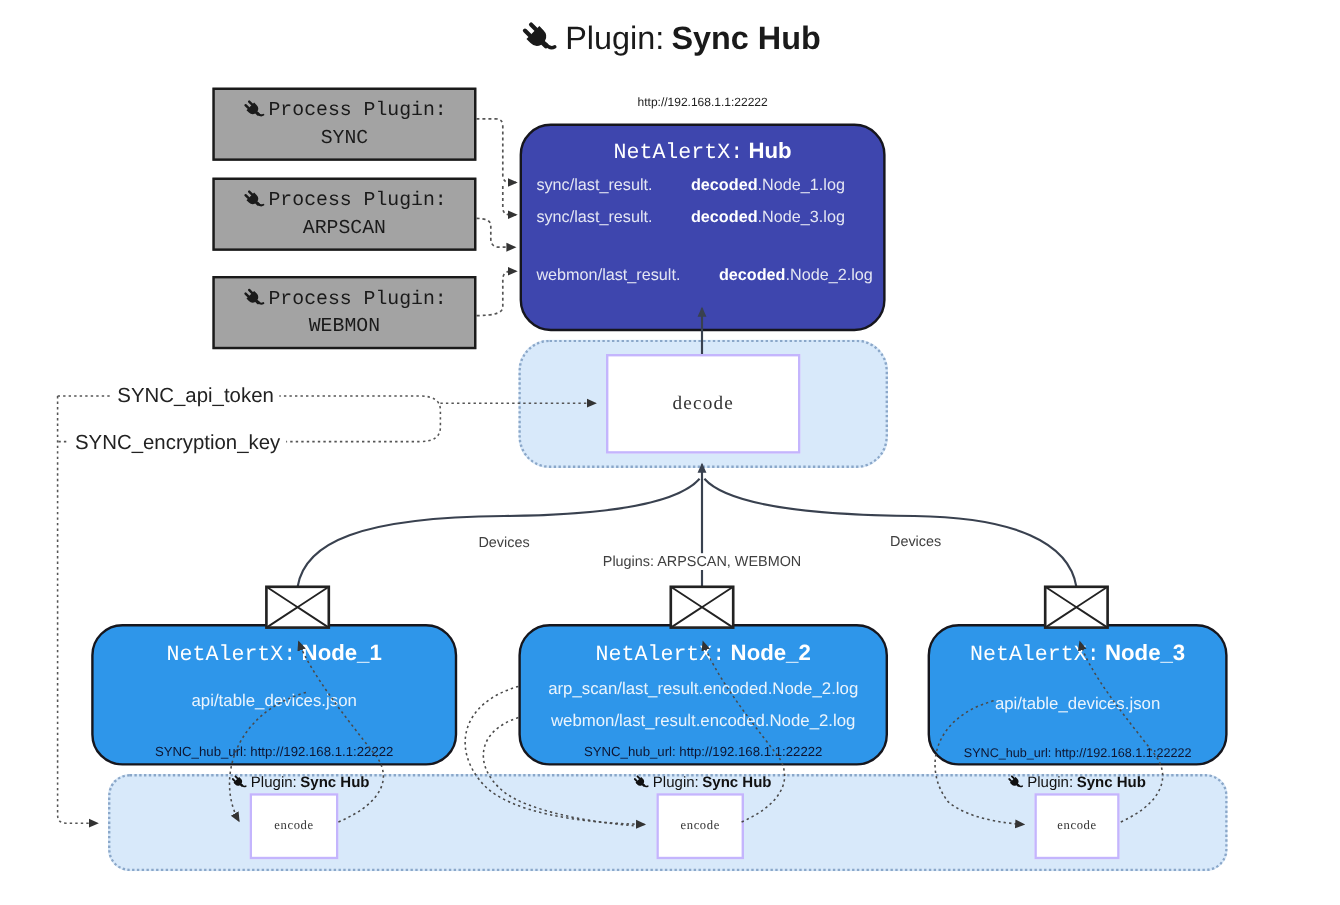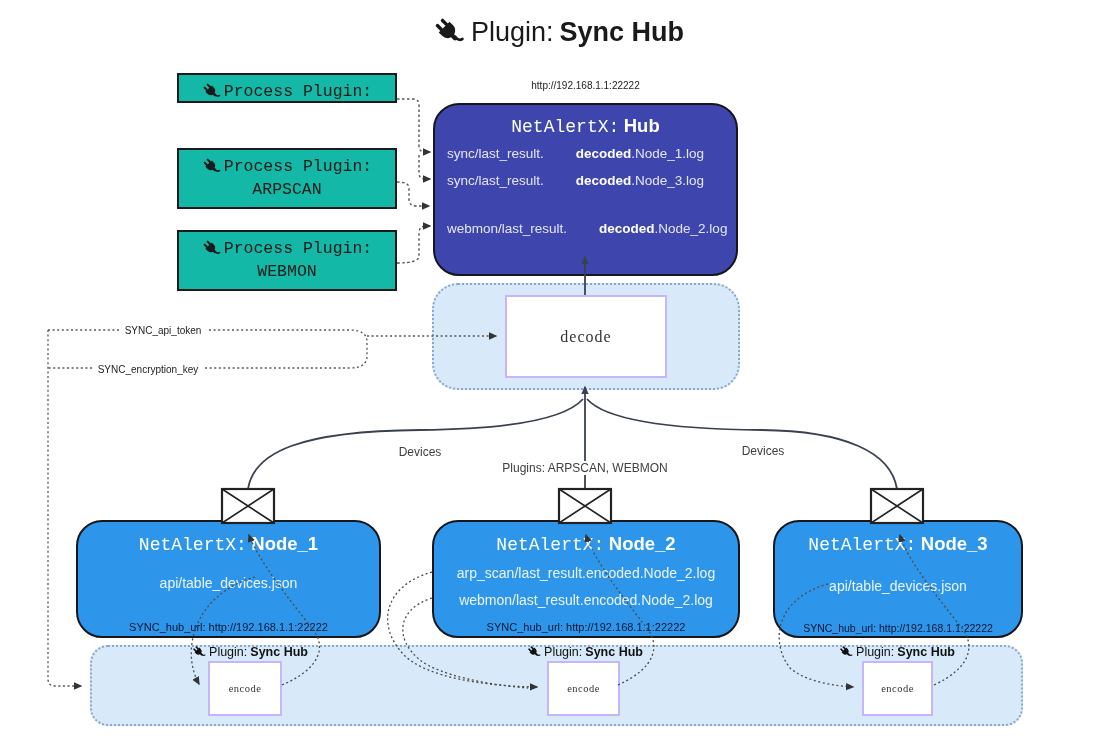--- a/index.html
+++ b/index.html
@@ -6,21 +6,21 @@
   .stage{position:relative;width:1117px;height:754px;background:#fff;
          font-family:"Liberation Sans",sans-serif;overflow:hidden;}
 
   
   .title{position:absolute;top:16px;left:0;right:0;display:flex;align-items:center;
          justify-content:center;gap:6px;font-size:27px;color:#1a1a1a;}
   .title .bold{font-weight:700;}
   .plug-svg{display:inline-block;}
 
   
-  .pbox{position:absolute;left:177px;width:220px;background:#14b8a6;border:2px solid #1a1a1a;
+  .pbox{position:absolute;left:177px;width:220px;background:#a3a3a3;border:2px solid #1a1a1a;
         box-sizing:border-box;text-align:center;
         font-family:"Liberation Mono","DejaVu Sans Mono",monospace;font-size:16.5px;color:#1a1a1a;}
   .pbox .l1{display:flex;align-items:center;justify-content:center;gap:3px;margin-top:7px;}
   .pbox .l2{margin-top:4px;margin-bottom:8px;}
 
   
   .hub-url{position:absolute;left:433px;top:80px;width:305px;text-align:center;
            font-size:10px;color:#222;}
   .hub{position:absolute;left:433px;top:103px;width:305px;height:173px;box-sizing:border-box;
        background:var(--hub_bg);border:2px solid #16161d;border-radius:26px;}
@@ -32,21 +32,21 @@
 
   
   .band{background:var(--band_bg);border:2px dotted var(--band_border);box-sizing:border-box;position:absolute;}
   .decode-wrap{left:432px;top:283px;width:308px;height:107px;border-radius:26px;}
   .io-box{position:absolute;background:#fff;border:2px solid #c4b5fd;box-sizing:border-box;
           display:flex;align-items:center;justify-content:center;
           font-family:Liberation Serif, serif;color:#333;}
   .decode-box{left:505px;top:295px;width:162px;height:83px;font-size:16px;letter-spacing:1px;}
 
   
-  .line-label{position:absolute;background:#fff;padding:0 5px;font-size:10px;color:#222;
+  .line-label{position:absolute;background:#fff;padding:0 5px;font-size:17px;color:#222;
               white-space:nowrap;transform:translate(-50%,-50%);}
   .edge-label{position:absolute;background:#fff;padding:0 4px;font-size:12px;color:#404040;
               white-space:nowrap;transform:translate(-50%,-50%);}
 
   
   .node{position:absolute;box-sizing:border-box;background:var(--node_bg);
         border:2px solid #16161d;border-radius:26px;}
   .node-title{position:absolute;top:11px;left:0;width:100%;text-align:center;color:#fff;white-space:nowrap;}
   .node-title .mono{font-family:"Liberation Mono","DejaVu Sans Mono",monospace;font-size:18px;}
   .node-title .bold{font-family:"Liberation Sans",sans-serif;font-weight:700;font-size:18.5px;}
@@ -90,20 +90,21 @@
       <svg class="plug-svg" width="19" height="19" viewBox="0 0 24 24" fill="#1a1a1a">
           <g transform="rotate(-45 12 12)">
             <rect x="8" y="1.2" width="2.6" height="6.6" rx="1.2"></rect>
             <rect x="13.4" y="1.2" width="2.6" height="6.6" rx="1.2"></rect>
             <path d="M6.3,6.8 h11.4 v3.6 a5.7,5.7 0 0 1 -4.2,5.5 v2.5 a1.6,1.6 0 0 1 -3.2,0 v-2.5 a5.7,5.7 0 0 1 -4,-5.5 z"></path>
             <path d="M12.6,17.8 q-0.6,4.2 2.8,5" fill="none" stroke="#1a1a1a" stroke-width="2.1" stroke-linecap="round"></path>
           </g>
         </svg>
       <span>Process Plugin:</span>
     </div>
+    <div class="l2">SYNC</div>
   </div>
   <div class="pbox" style="top:148px;">
     <div class="l1">
       <svg class="plug-svg" width="19" height="19" viewBox="0 0 24 24" fill="#1a1a1a">
           <g transform="rotate(-45 12 12)">
             <rect x="8" y="1.2" width="2.6" height="6.6" rx="1.2"></rect>
             <rect x="13.4" y="1.2" width="2.6" height="6.6" rx="1.2"></rect>
             <path d="M6.3,6.8 h11.4 v3.6 a5.7,5.7 0 0 1 -4.2,5.5 v2.5 a1.6,1.6 0 0 1 -3.2,0 v-2.5 a5.7,5.7 0 0 1 -4,-5.5 z"></path>
             <path d="M12.6,17.8 q-0.6,4.2 2.8,5" fill="none" stroke="#1a1a1a" stroke-width="2.1" stroke-linecap="round"></path>
           </g>

